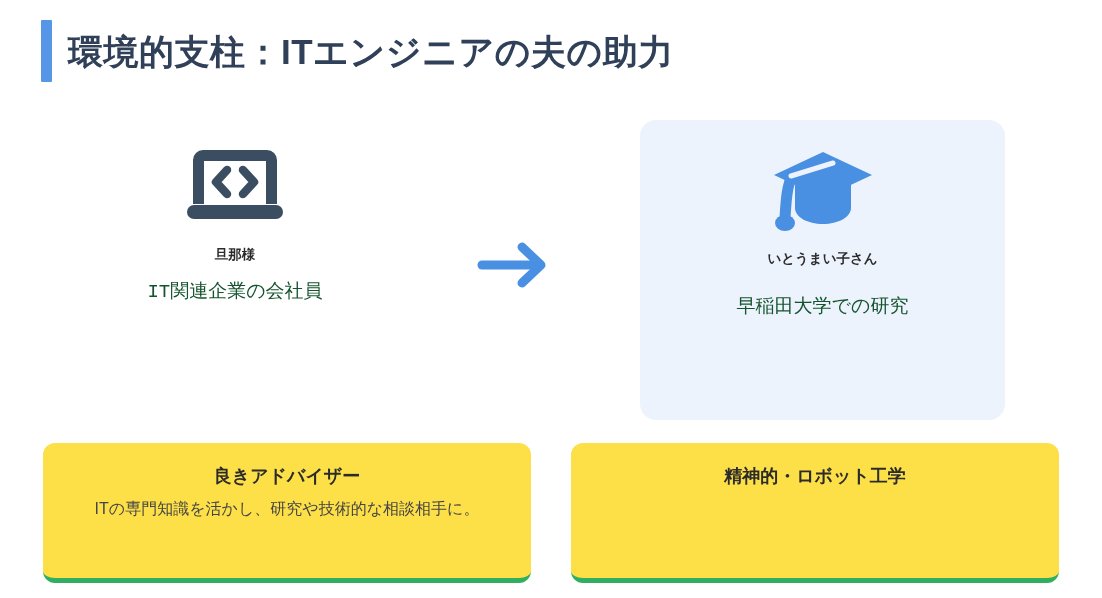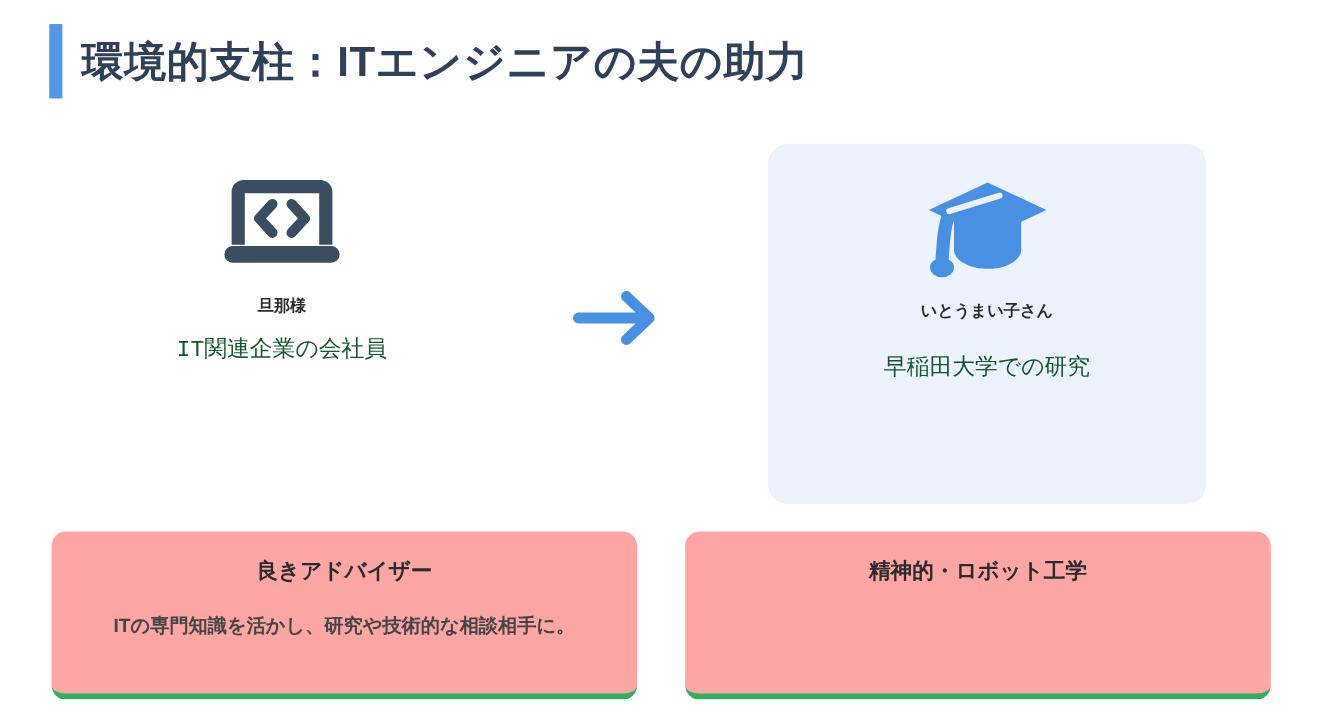--- a/index.html
+++ b/index.html
@@ -121,38 +121,38 @@
     position: absolute;
     left: 43px;
     top: 443px;
     width: 1016px;
     height: 140px;
     display: flex;
     gap: 40px;
   }
   .feature-card {
     flex: 1 1 0;
-    background: #fca5a5;
+    background: #fde047;
     border-radius: 12px;
     border-bottom: 5px solid #2faf5f;
     box-sizing: border-box;
     padding: 22px 18px 0 18px;
     text-align: center;
     position: relative;
   }
   .feature-title {
     font-size: 18px;
     font-weight: 700;
     color: #2b2b2b;
     line-height: 1.3;
   }
   .feature-desc {
-    margin-top: 24px;
+    margin-top: 10px;
     font-size: 16px;
-    font-weight: 700;
+    font-weight: 400;
     color: #454545;
     line-height: 1.4;
   }
 </style>
 </head>
 <body>
 
 <div class="title-row">
   <div class="title-bar"></div>
   <div class="title-text">環境的支柱：ITエンジニアの夫の助力</div>

